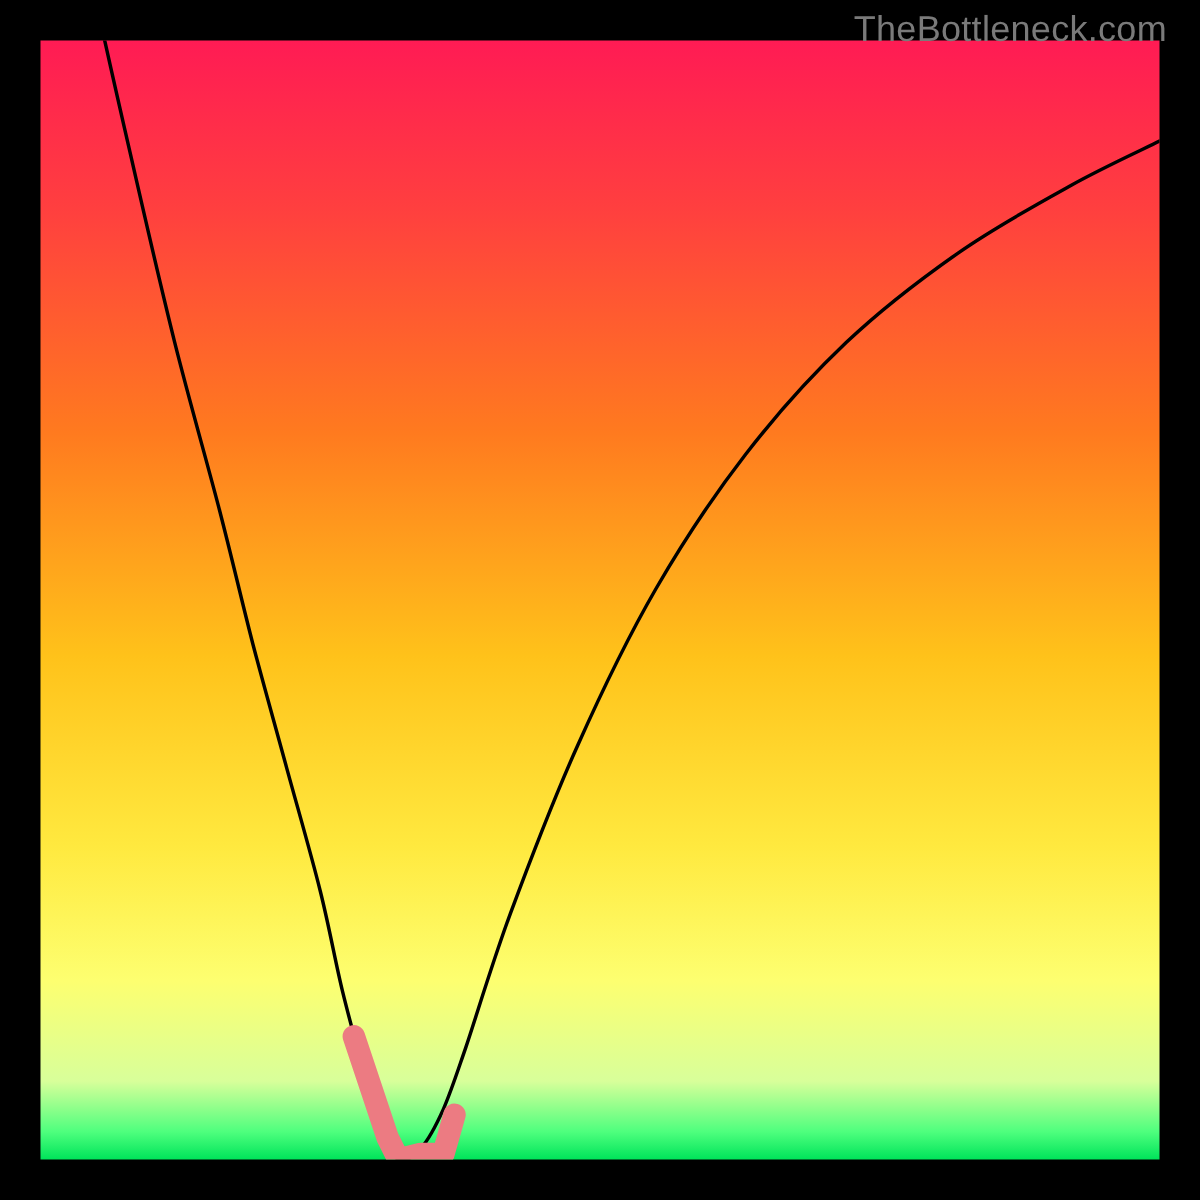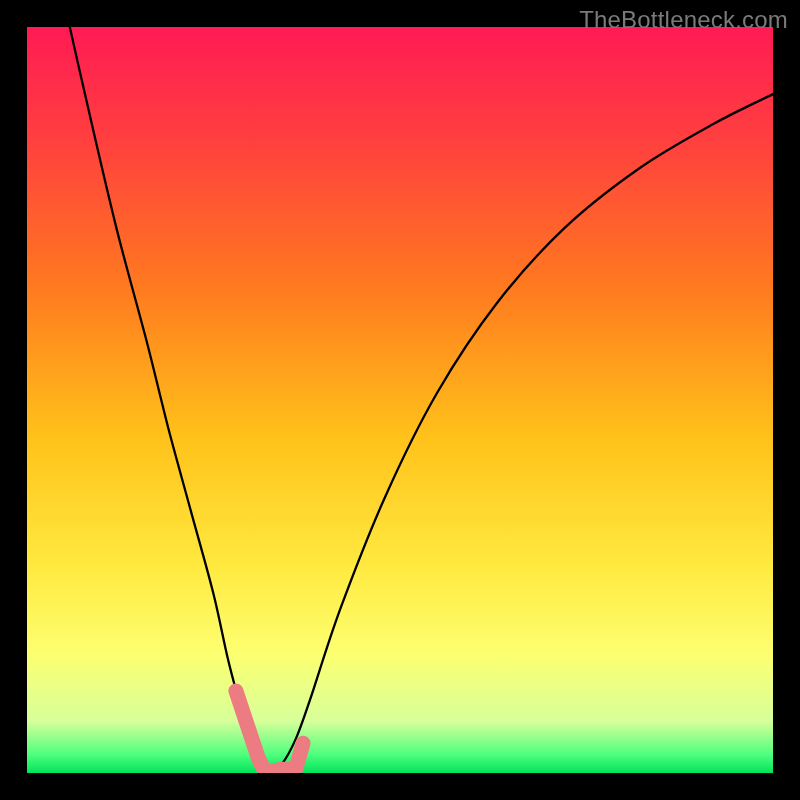--- a/index.html
+++ b/index.html
@@ -12,21 +12,21 @@
     overflow: hidden;
   }
   .wrap {
     position: relative;
     width: 800px;
     height: 800px;
   }
   .watermark {
     position: absolute;
     top: 6px;
-    right: 12px;
+    right: 22px;
     font-size: 24px;
     font-weight: 400;
     color: #7a7a7a;
     letter-spacing: 0.2px;
     z-index: 5;
   }
   svg {
     display: block;
   }
 </style>

